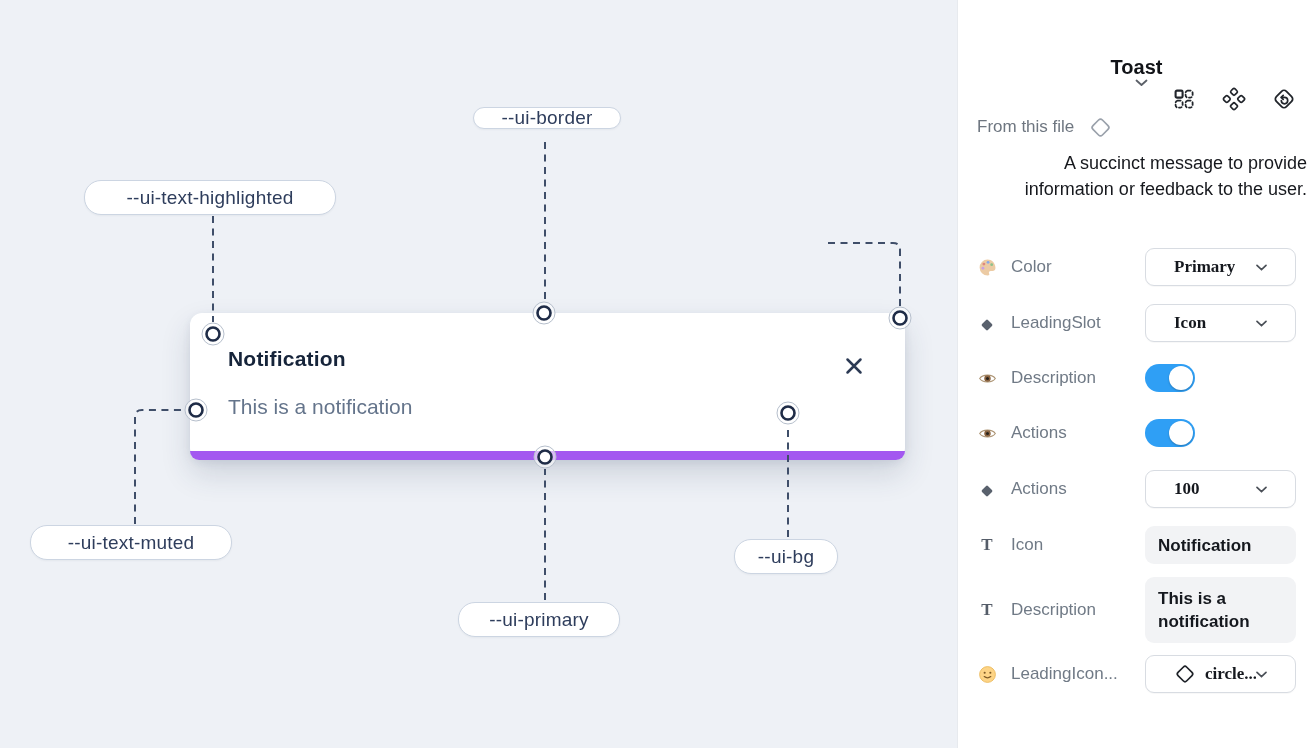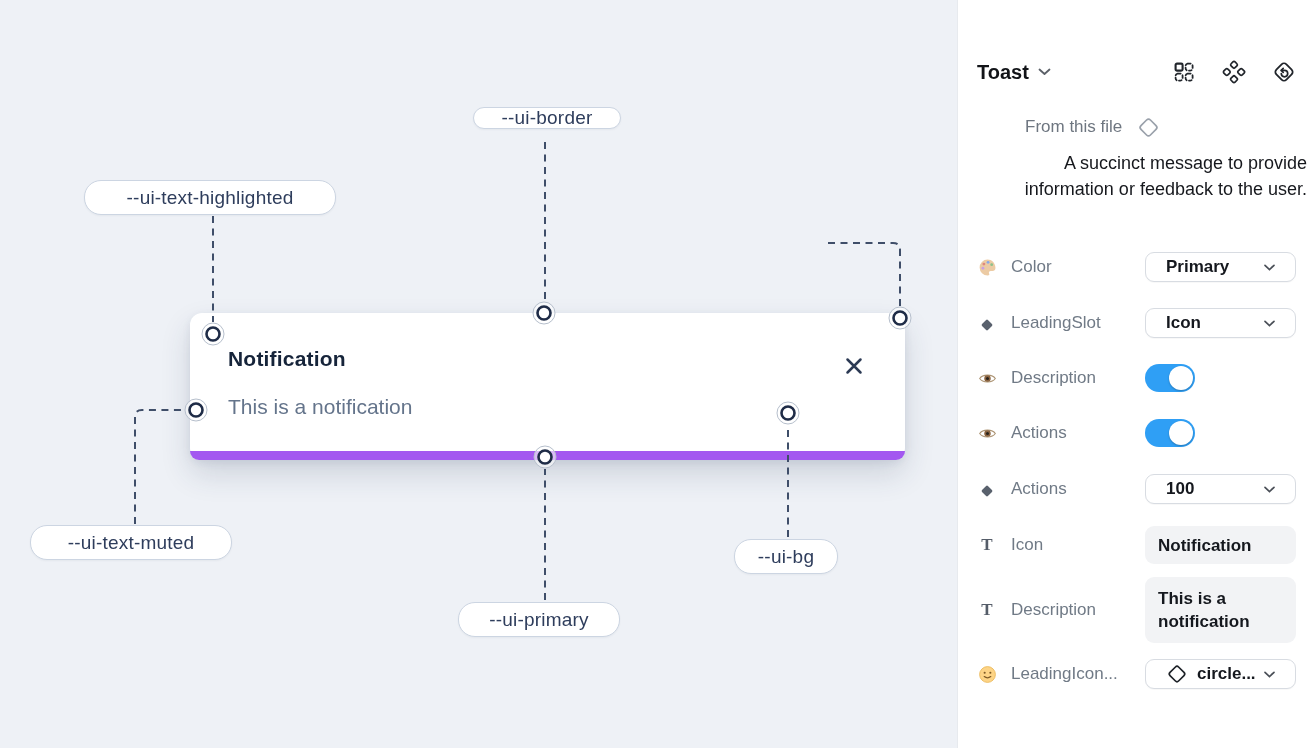--- a/index.html
+++ b/index.html
@@ -34,45 +34,45 @@
     color:#64748b; }
   .toast-close { position:absolute; right:40px; top:42px; width:22px; height:22px;
     cursor:pointer; }
   .toast-bar { position:absolute; left:0; right:0; bottom:0; height:9px;
     background:#a358f0; border-radius:0 0 12px 12px; }
 
   
   .panel { position:absolute; left:957px; top:0; width:355px; height:748px;
     background:#ffffff; border-left:1px solid #e7eaee; }
   .panel-header { position:absolute; left:19px; right:16px; top:56px; height:32px;
-    display:flex; align-items:center; }
+    display:flex; align-items:center;flex-direction:column; }
   .panel-title { font-size:20px; font-weight:700; color:#121418; }
   .panel-title-chevron { margin-left:9px; display:flex; }
   .header-icons { margin-left:auto; display:flex; gap:26px; align-items:center; }
   .hicon { width:24px; height:24px; cursor:pointer; display:flex; }
 
   .from-file { position:absolute; left:19px; top:112px; height:30px;
     display:flex; align-items:center; gap:14px; }
-  .from-file-text { font-size:17px; color:#6e7680;margin-left:48px; }
+  .from-file-text { font-size:17px; color:#6e7680; }
 
   .panel-desc { position:absolute; left:19px; top:150px; width:330px;
     font-size:18px; line-height:26px; color:#16181d;text-align:right; }
 
   .prop-row { position:absolute; left:19px; right:16px; display:flex;
     align-items:center; height:38px; }
   .prop-label { display:flex; align-items:flex-end; gap:14px; font-size:17px;
     color:#707a86; }
   .prop-label .licon { width:20px; display:flex; justify-content:center; }
   .t-glyph { font-family:"Liberation Serif", serif; font-weight:700;
     font-size:17px; color:#555d69; }
 
   .control { position:absolute; right:0; width:151px; }
-  .select { height:30px; background:#fff; border:1px solid #d8dce2;
-    border-radius:9px; display:flex; align-items:center; padding:0 20px;
-    cursor:pointer; box-shadow:0 1px 1px rgba(20,25,35,.03); }
+  .select { height:38px; background:#fff; border:1px solid #d8dce2;
+    border-radius:9px; display:flex; align-items:center; padding:0 28px;
+    cursor:pointer; box-shadow:0 1px 1px rgba(20,25,35,.03);font-family:Liberation Serif, serif; }
   .select-value { font-size:17px; font-weight:600; color:#15181e;
     white-space:nowrap; overflow:hidden; }
   .select .chev { margin-left:auto; display:flex; }
   .select .dia { margin-right:9px; display:flex; }
 
   .field { background:#f2f3f5; border-radius:9px; padding:0 13px;
     display:flex; align-items:center; min-height:38px; cursor:text; }
   .field-text { font-size:17px; font-weight:600; color:#15181e; line-height:23px; }
   .field.multi { padding:10px 13px; align-items:flex-start; }
 

